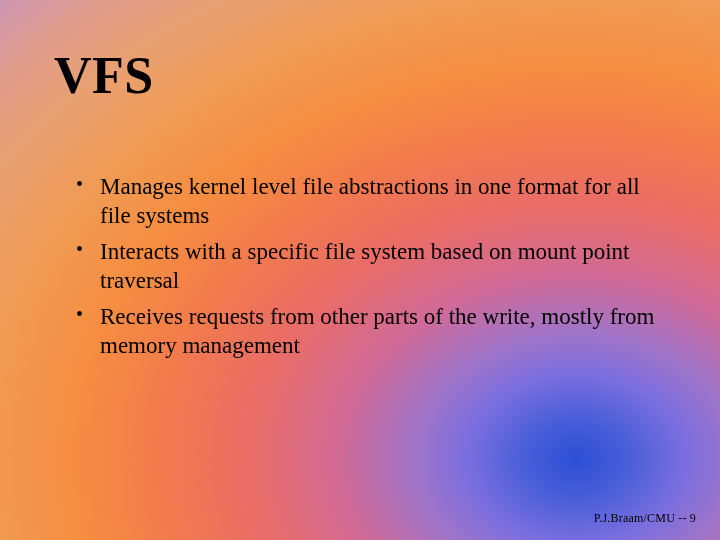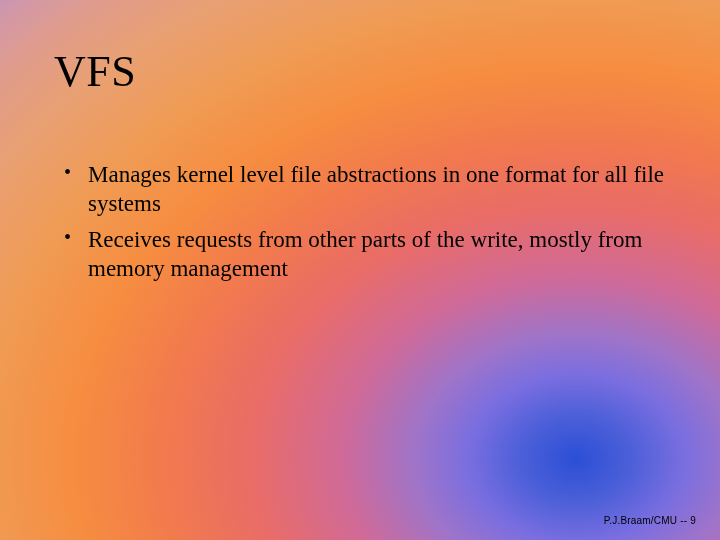--- a/index.html
+++ b/index.html
@@ -30,66 +30,67 @@
         #d197aa 90%,
         #b294c8 95%,
         #9c9adf 100%);
     box-sizing: border-box;
     color: #000;
   }
   .title {
     position: absolute;
     top: 46px;
     left: 54px;
-    font-size: 44px;
-    font-weight: 400;
+    font-size: 52px;
+    font-weight: 700;
     letter-spacing: 0.5px;
   }
   .body {
     position: absolute;
     top: 160px;
     left: 60px;
     right: 48px;
   }
   ul.bullets {
     list-style: none;
-    margin: 0;
+    margin: 12px;
     padding: 0;
   }
   ul.bullets > li {
     position: relative;
     padding-left: 28px;
     font-size: 23px;
     line-height: 1.28;
     margin-bottom: 6px;
   }
   ul.bullets > li::before {
     content: "•";
     position: absolute;
     left: 4px;
     top: 0;
     font-size: 20px;
   }
   .footer {
     position: absolute;
     bottom: 14px;
     right: 24px;
-    font-size: 10px;
+    font-size: 12px;
     color: #000;
-    font-family: Liberation Sans, sans-serif;
+    font-family: Liberation Serif, serif;
     letter-spacing: 0.2px;
   }
 </style>
 </head>
 <body>
 
 <div class="slide">
   <div class="title">VFS</div>
 
   <div class="body">
     <ul class="bullets">
       <li>Manages kernel level file abstractions in one format for all file systems</li>
+      <li>Interacts with a specific file system based on mount point traversal</li>
       <li>Receives requests from other parts of the write, mostly from memory management</li>
     </ul>
   </div>
 
   <div class="footer">P.J.Braam/CMU  -- 9</div>
 </div>
 
 </body></html>

